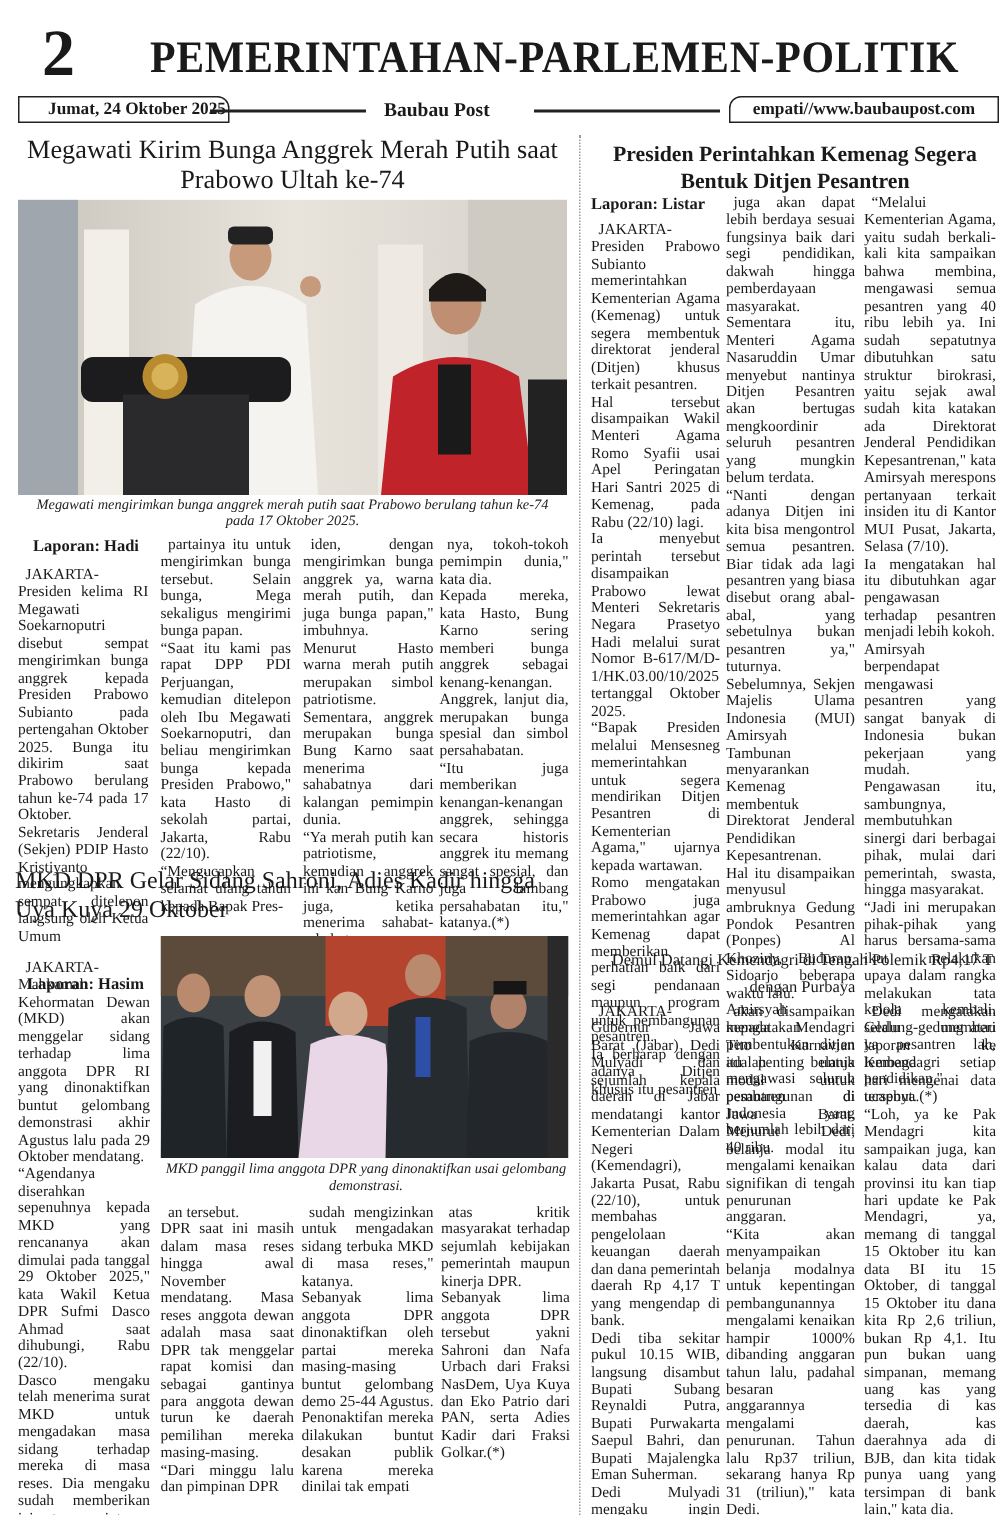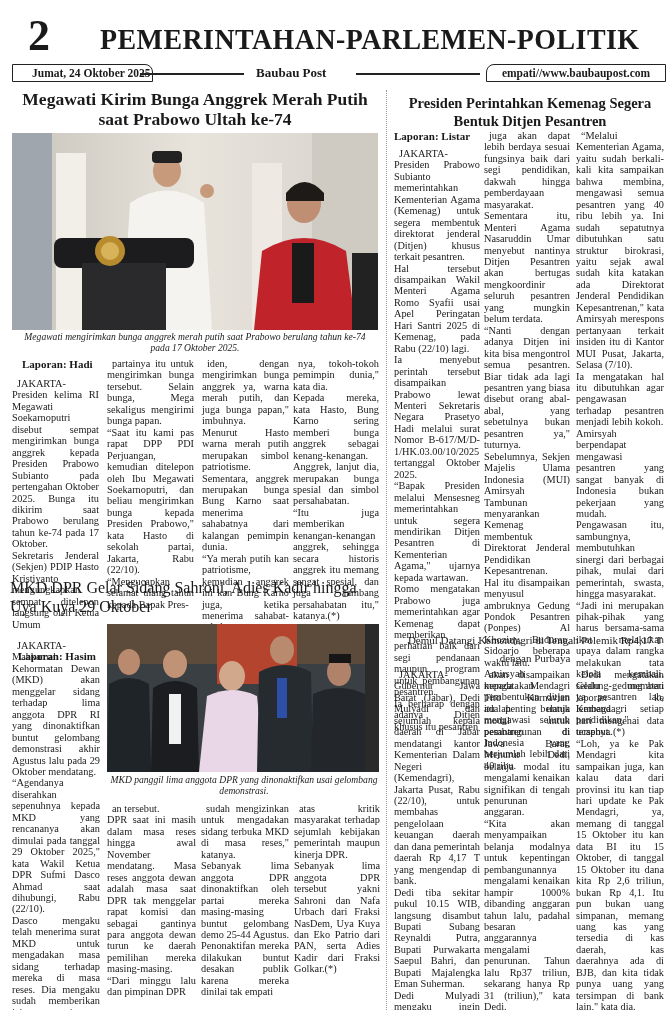--- a/index.html
+++ b/index.html
@@ -5,21 +5,21 @@
   html, body { margin:0; padding:0; background:#ffffff; }
   body { width:672px; height:1010px; overflow:hidden; position:relative; font-family:"Liberation Serif", serif; color:#1a1a1a; }
   .abs { position:absolute; }
   .masthead-num { left:28px; top:14px; font-size:44px; font-weight:bold; line-height:44px; }
   .masthead-title { left:100px; top:22px; font-size:30px; font-weight:bold; letter-spacing:0.5px; line-height:34px; transform:scaleX(0.93); transform-origin:left top; white-space:nowrap; }
   .dateline { left:0; top:62px; width:672px; height:22px; }
   .date-box { position:absolute; left:12px; top:2px; width:120px; height:16px; border:1.3px solid #222; border-radius:0 8px 0 0; font-size:11.5px; font-weight:bold; line-height:16px; padding-left:19px; white-space:nowrap; }
   .rule { position:absolute; top:11px; height:1.5px; background:#222; }
   .paper-name { position:absolute; left:256px; top:3px; font-size:13px; font-weight:bold; }
   .url-box { position:absolute; left:486px; top:2px; width:178px; height:16px; border:1.3px solid #222; border-radius:8px 0 0 0; font-size:11.5px; font-weight:bold; line-height:16px; text-align:center; white-space:nowrap; }
-  .hl1 { left:14px; top:89px; width:362px; text-align:center; font-size:17.5px; font-weight:bold; line-height:20px; }
+  .hl1 { left:14px; top:89px; width:362px; text-align:center; font-size:17.5px; font-weight:normal; line-height:20px; }
   .hl2 { left:394px; top:94px; width:272px; text-align:center; font-size:14.5px; line-height:18px;font-weight:bold; }
   .hl3 { left:10px; top:578px; width:376px; text-align:left; font-size:16px; line-height:19px; }
   .hl4 { left:399px; top:632px; width:272px; text-align:center; font-size:11px; line-height:17.5px; }
   .photo { overflow:hidden; }
   .caption { font-style:italic; font-size:9.6px; line-height:11px; text-align:center; color:#222; }
   .col { font-size:10.3px; line-height:11.45px; text-align:justify; hyphens:manual; }
   .byline { font-weight:bold; font-size:11px; line-height:13px; }
   .vrule { position:absolute; width:0; border-left:1px dotted #999; }
 </style>
 </head>

